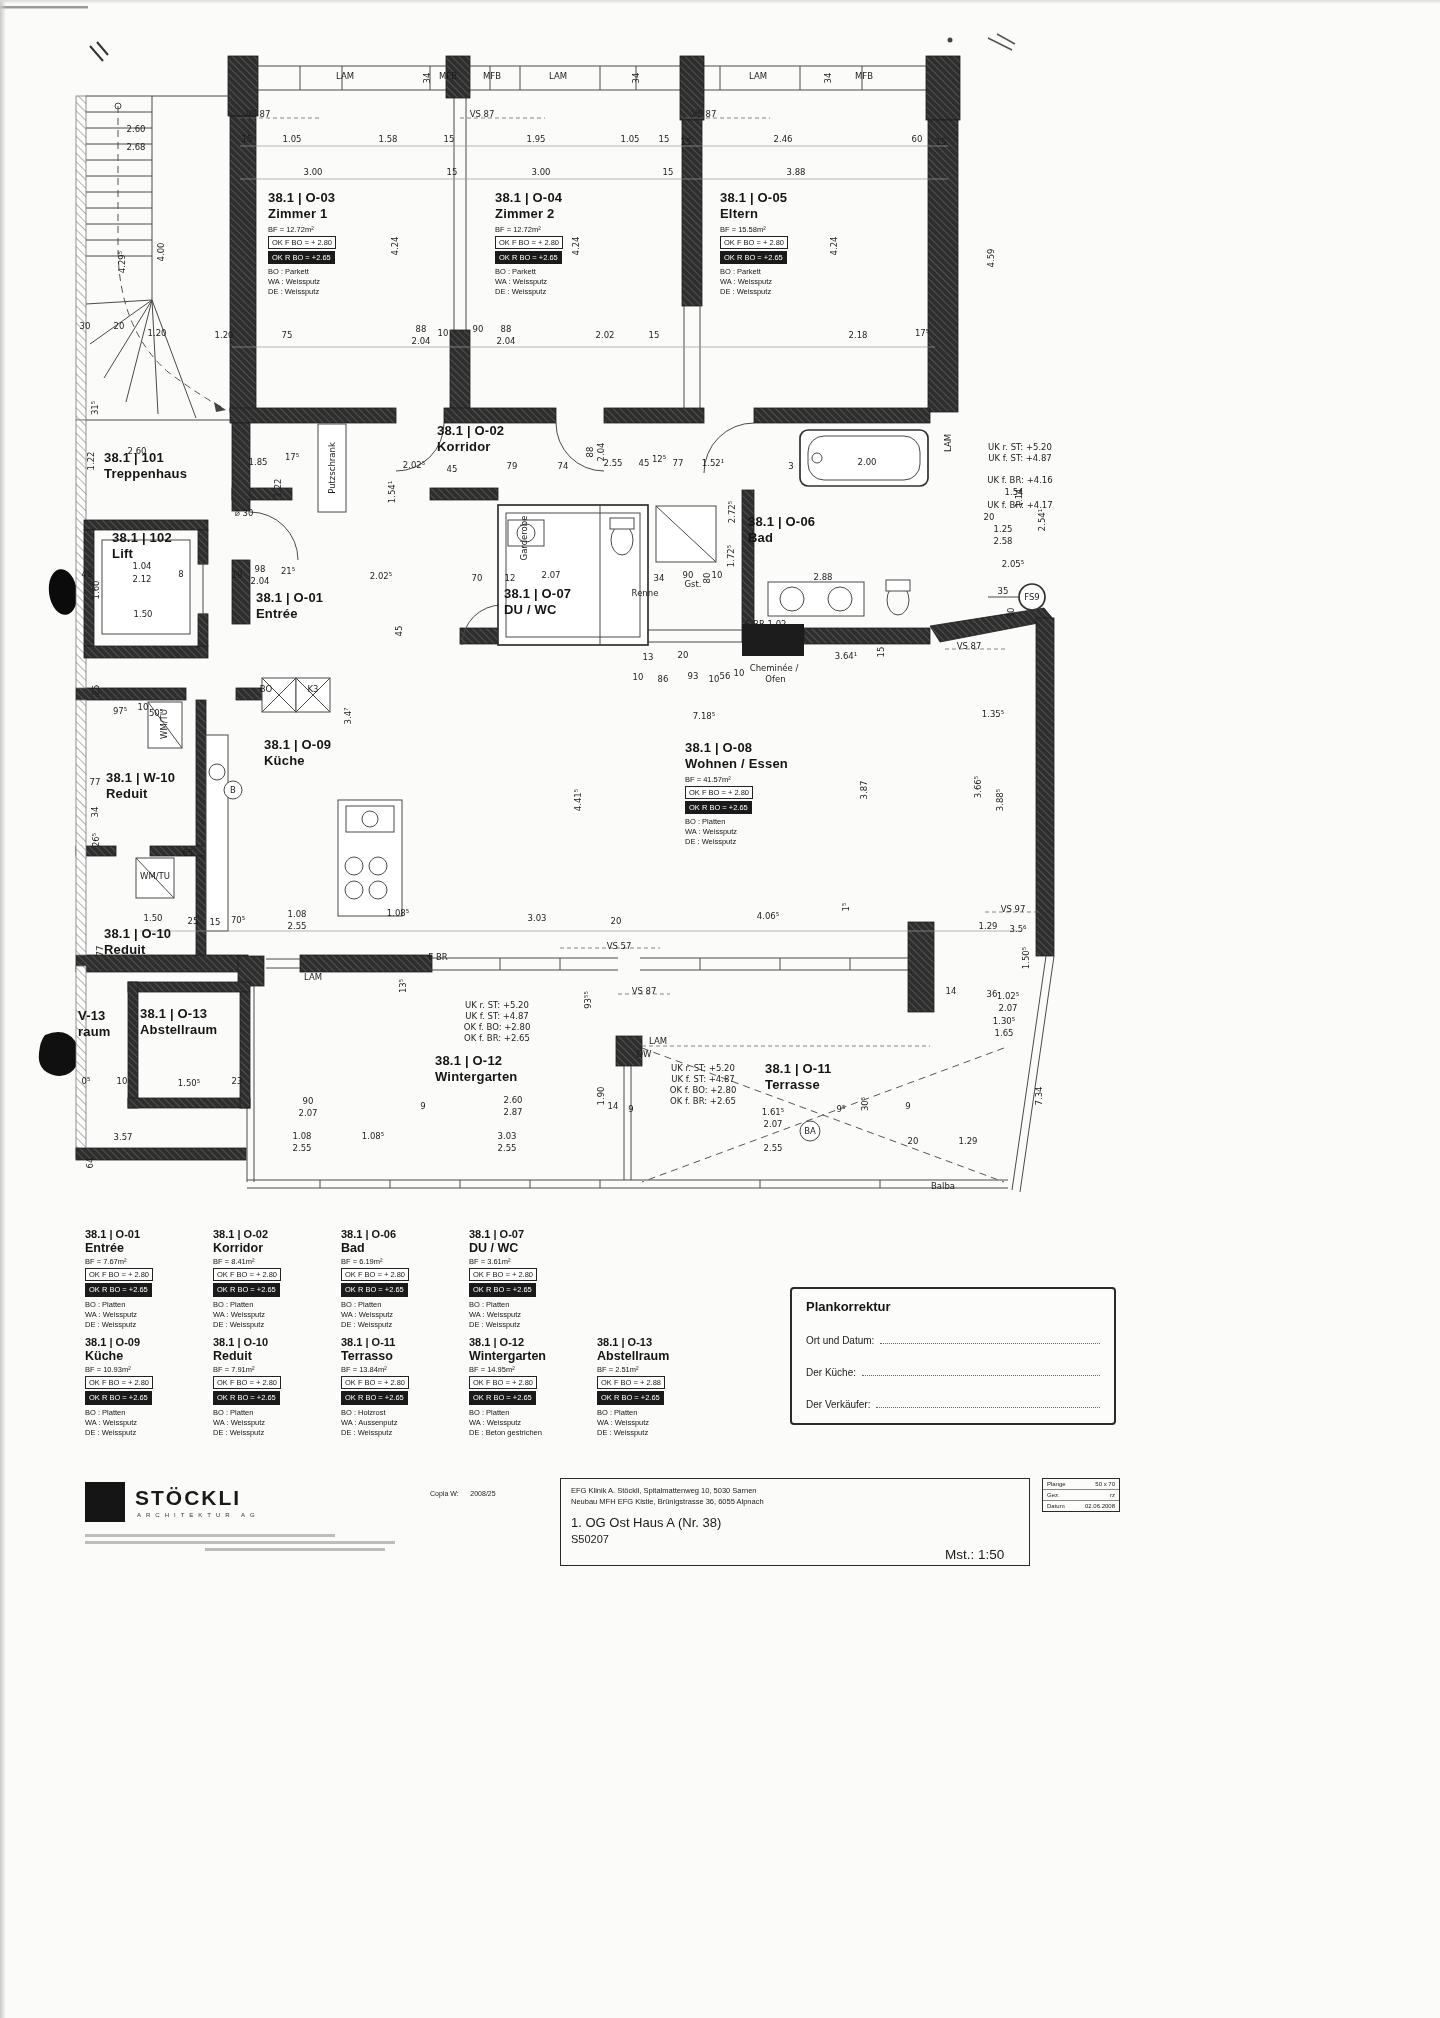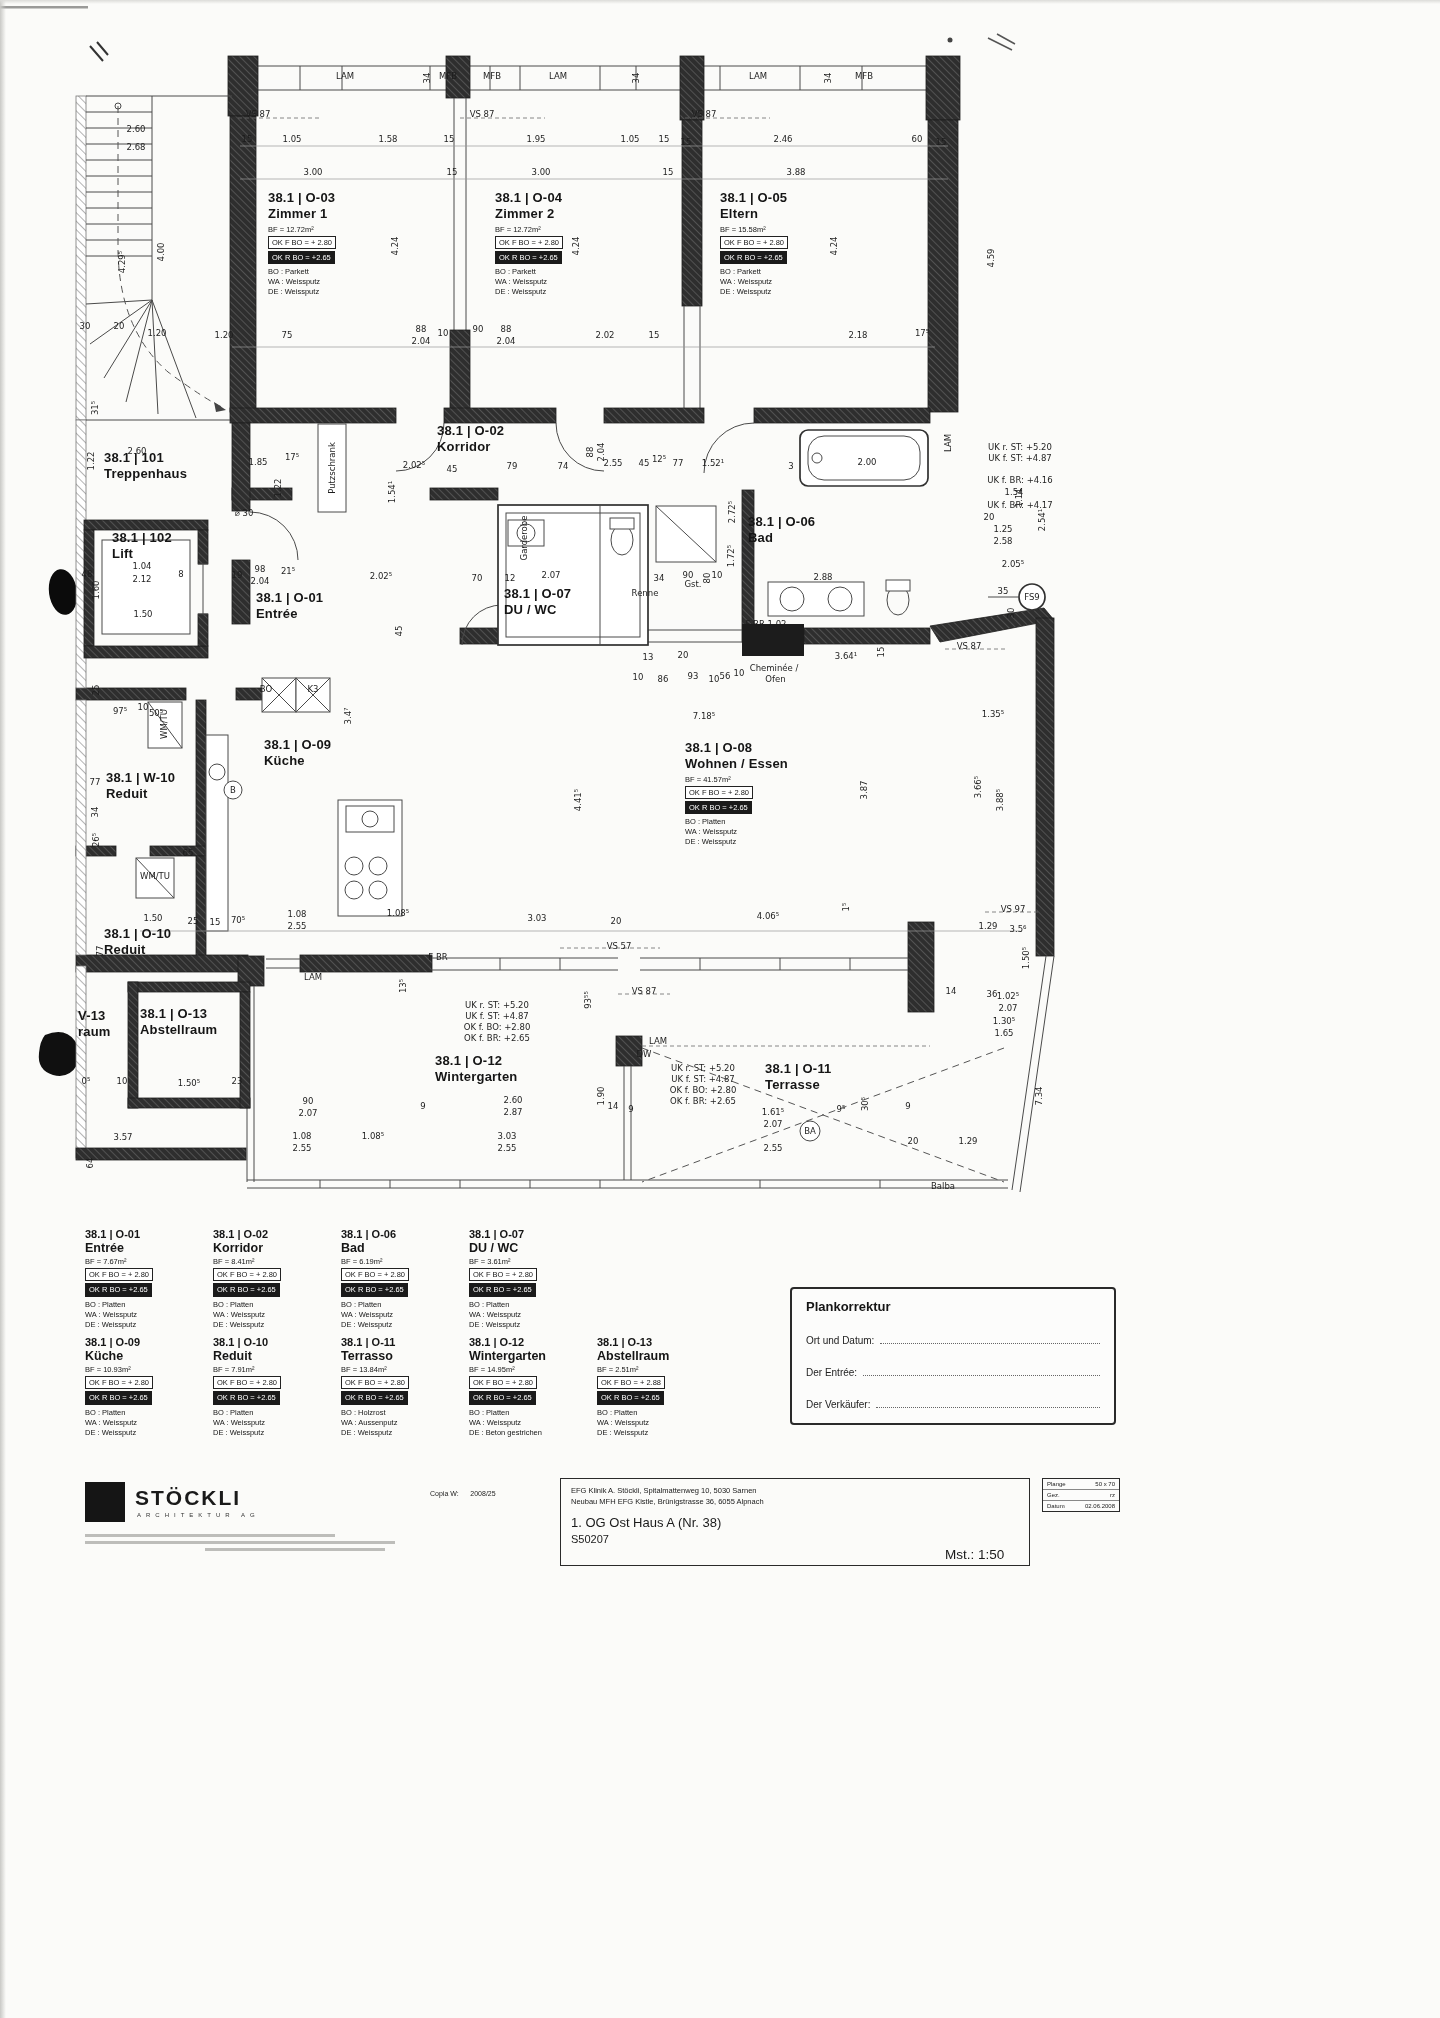--- a/index.html
+++ b/index.html
@@ -739,21 +739,21 @@
   </div>
 
 <div id="plankorrektur">
   <div class="pk-title">Plankorrektur</div>
   <div id="pk-fields">
       <div class="pk-row">
         <span class="pk-label">Ort und Datum:</span>
         <span class="pk-line"></span>
       </div>
       <div class="pk-row">
-        <span class="pk-label">Der Entrée:</span>
+        <span class="pk-label">Der Küche:</span>
         <span class="pk-line"></span>
       </div>
       <div class="pk-row">
         <span class="pk-label">Der Verkäufer:</span>
         <span class="pk-line"></span>
       </div>
     </div>
 </div>
 
 <div id="titleblock">

